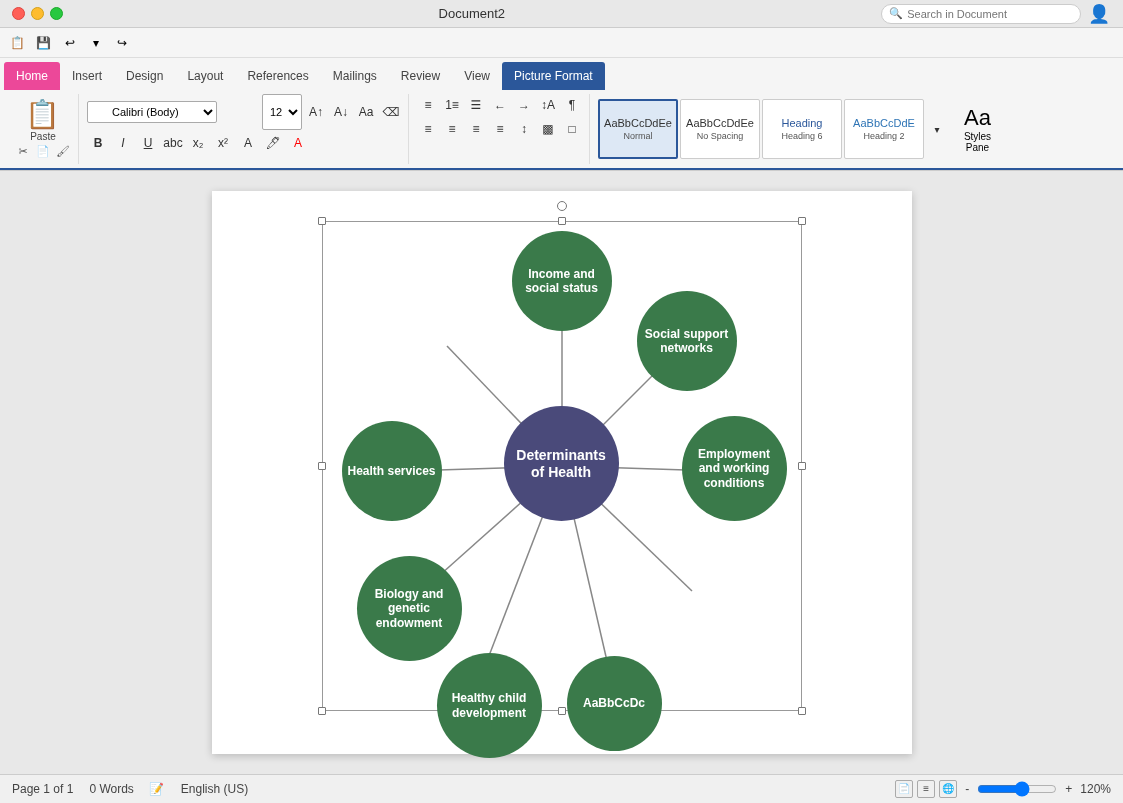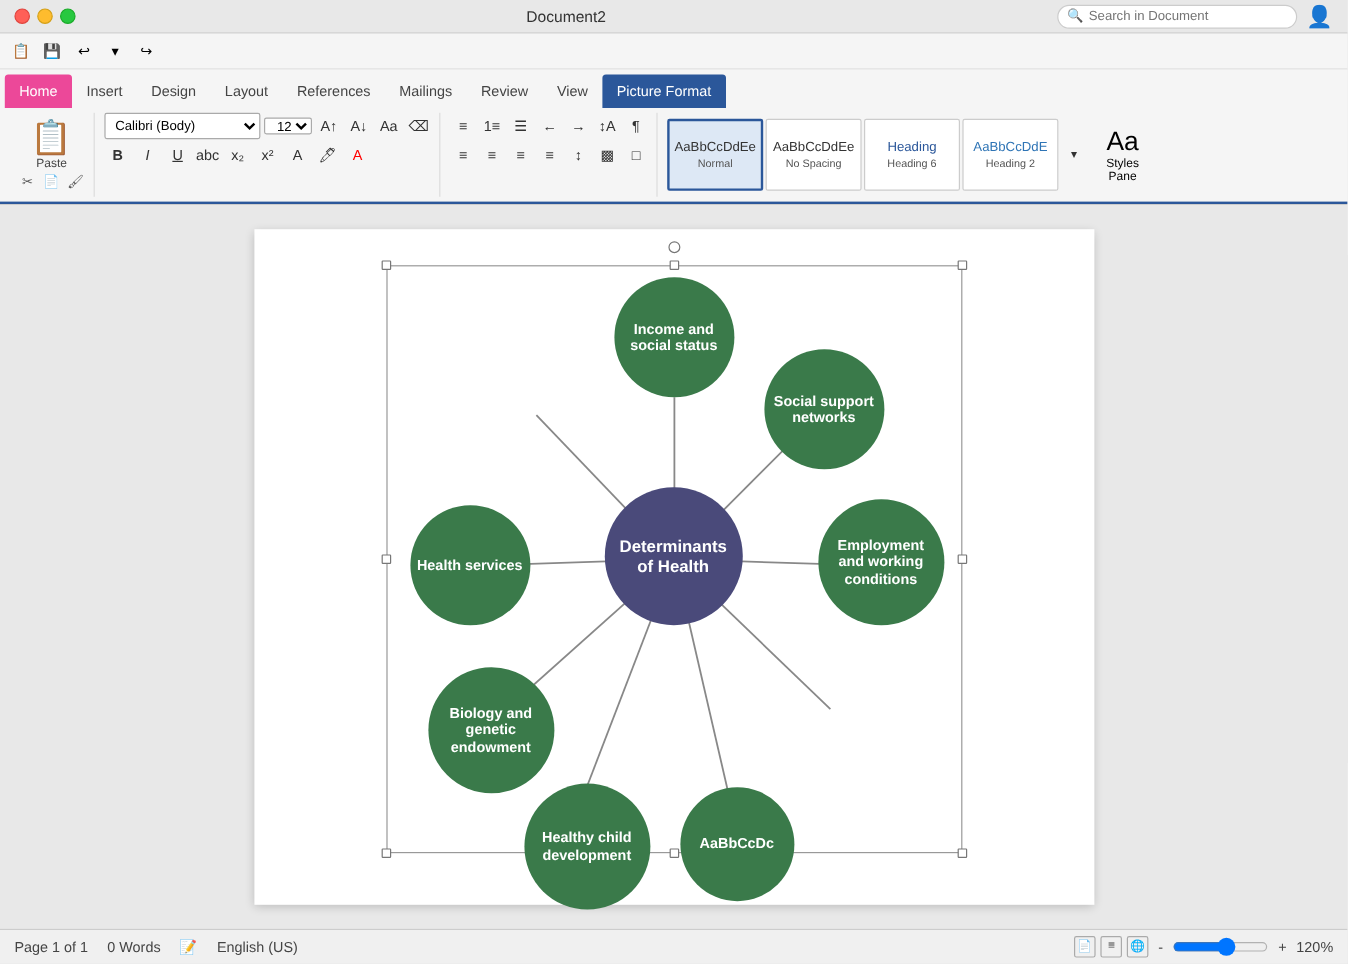--- a/index.html
+++ b/index.html
@@ -68,23 +68,23 @@
     .paste-label { font-size: 10px; color: #444; }
     .paste-sub { display: flex; gap: 2px; }
     .small-icon-btn { width: 18px; height: 18px; display: flex; align-items: center; justify-content: center; cursor: pointer; font-size: 11px; color: #555; }
 
     
     .font-group { flex-direction: column; gap: 2px; min-width: 220px; }
     .font-row1 { display: flex; align-items: center; gap: 3px; }
     .font-row2 { display: flex; align-items: center; gap: 3px; }
     .font-select {
       width: 130px; height: 22px; border: 1px solid #aaa; border-radius: 2px;
-      font-size: 11px; padding: 0 4px; background: white;
-    }
-    .size-select { width: 40px; height: 14px; border: 1px solid #aaa; border-radius: 2px; font-size: 11px; text-align: right; background: white; }
+      font-size: 11px; padding: 0 20px; background: white;
+    }
+    .size-select { width: 40px; height: 36px; border: 1px solid #aaa; border-radius: 2px; font-size: 11px; text-align: center; background: white; margin-left: 42px; }
     .icon-btn {
       width: 22px; height: 22px; display: flex; align-items: center; justify-content: center;
       cursor: pointer; font-size: 12px; color: #333; border-radius: 2px;
     }
     .bold { font-weight: bold; }
     .italic { font-style: italic; }
     .underline { text-decoration: underline; }
 
     
     .para-group { flex-direction: column; gap: 2px; min-width: 160px; }

